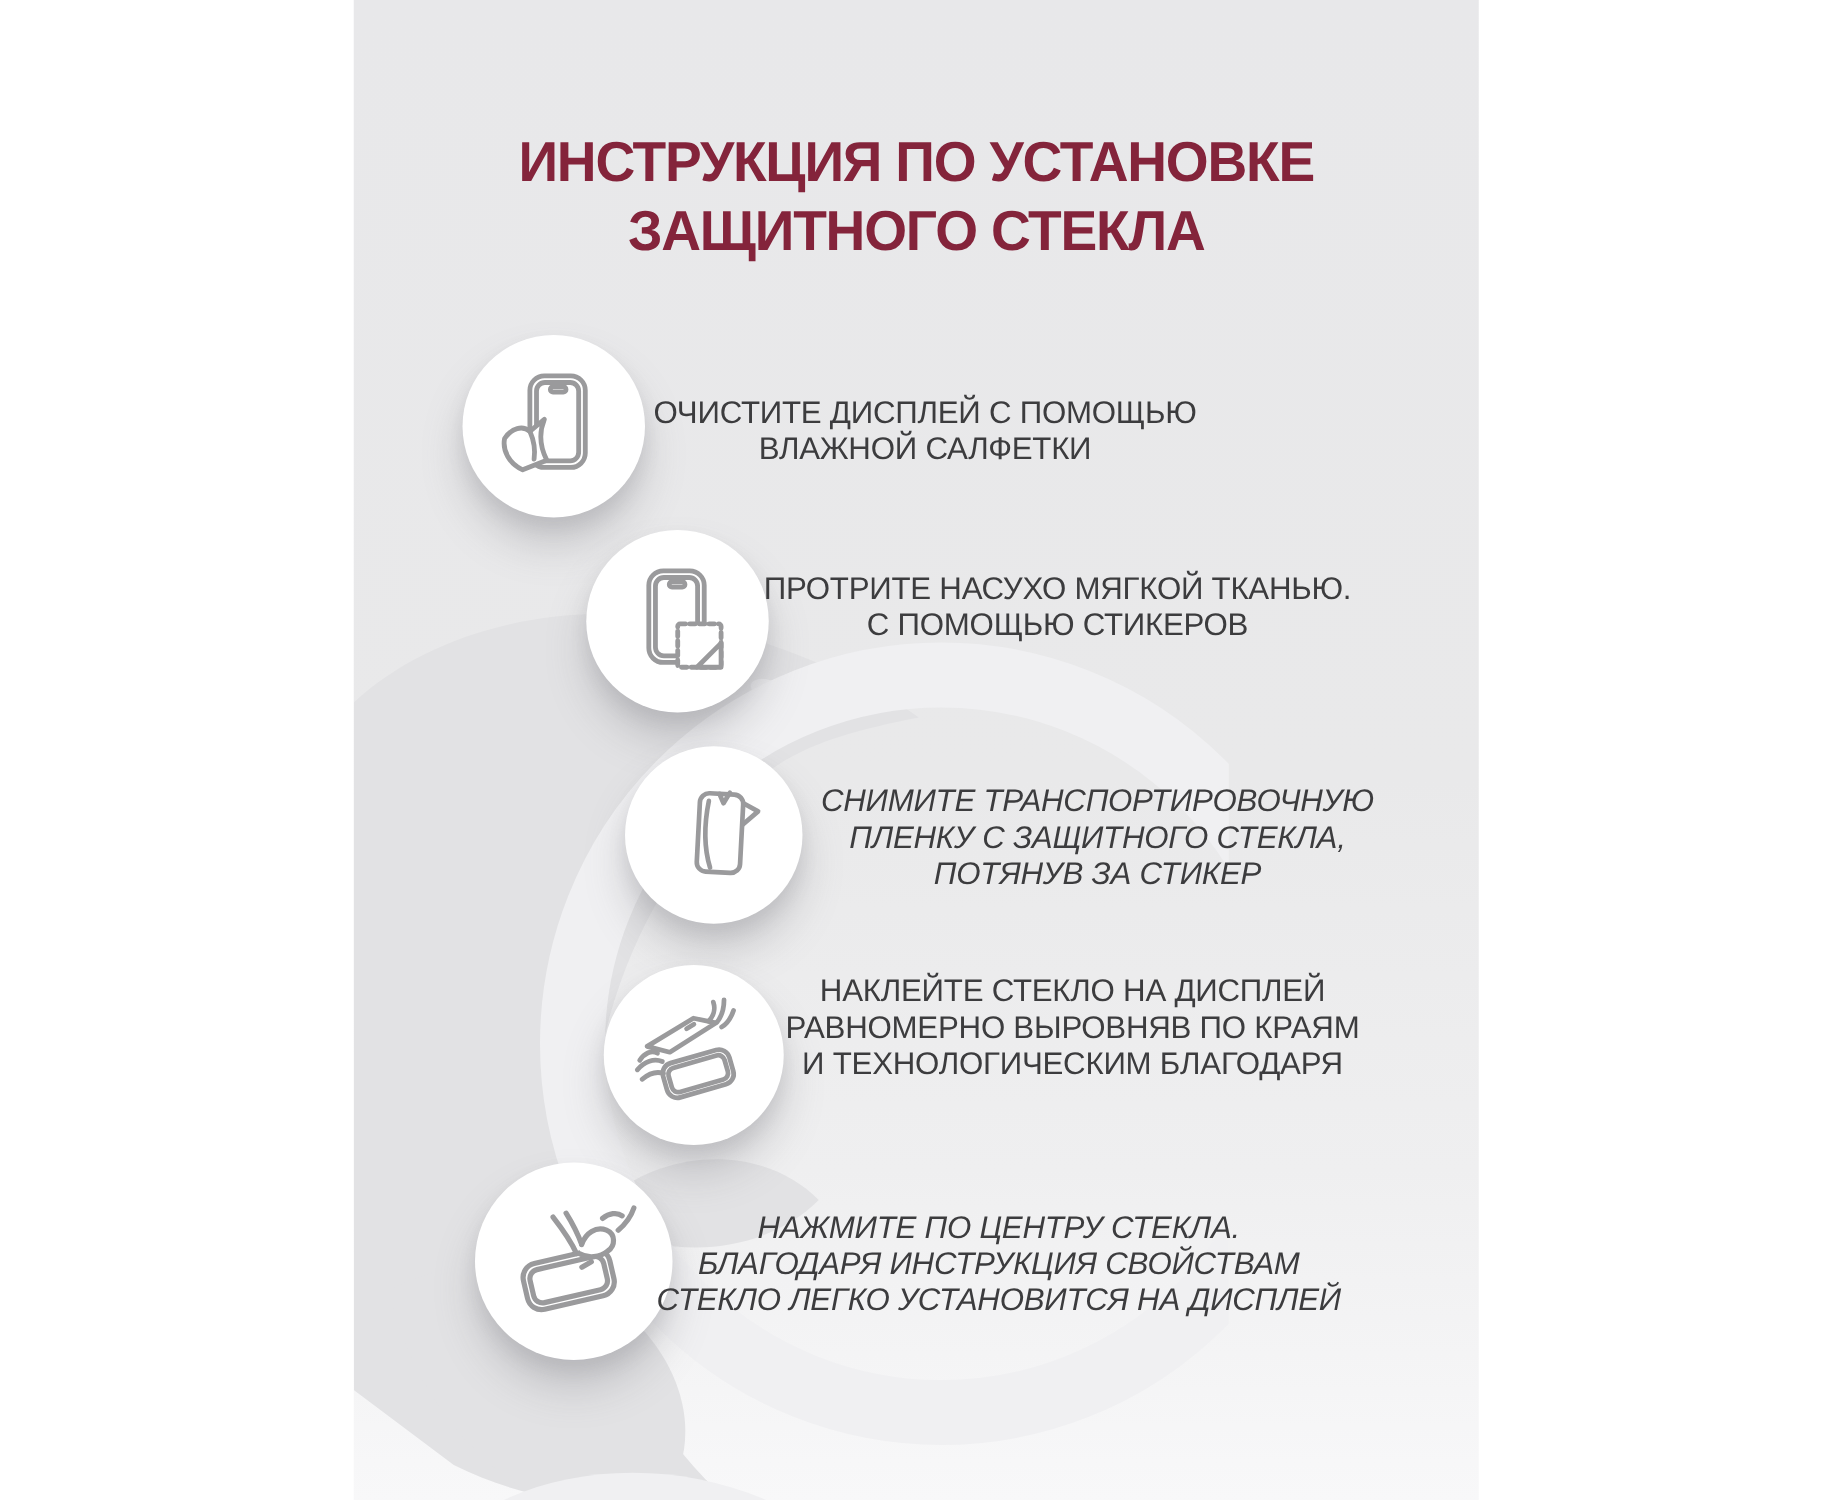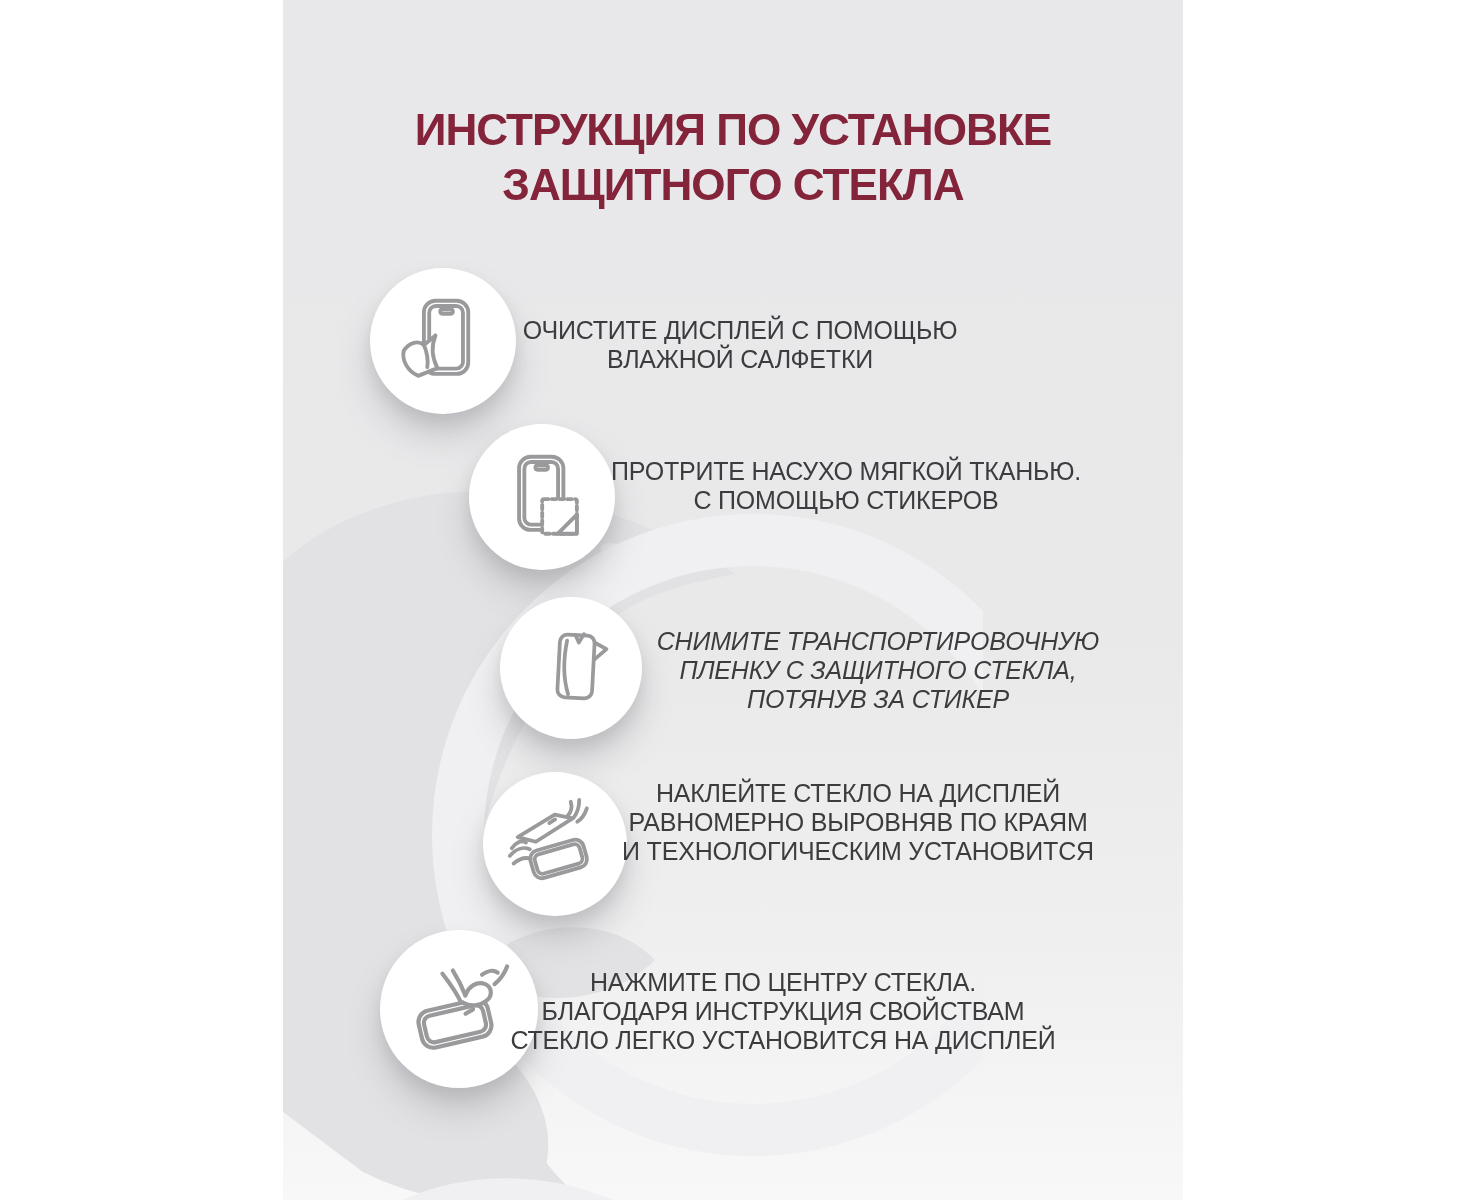--- a/index.html
+++ b/index.html
@@ -41,21 +41,21 @@
   .c4{left:200px;top:772px;width:144px;height:144px;}
   .c5{left:97px;top:930px;width:158px;height:158px;}
   .txt{
     position:absolute;width:560px;text-align:center;
     color:var(--body-text-color);font-size:25px;line-height:29px;letter-spacing:-.2px;
   }
   .t1{left:177px;top:316px;}
   .t2{left:283px;top:457px;}
   .t3{left:315px;top:627px;font-style:italic;}
   .t4{left:295px;top:779px;}
-  .t5{left:220px;top:968px;}
+  .t5{left:236px;top:968px;font-style:italic;}
 </style>
 </head>
 <body>
 
 <div class="panel">
 
   <svg class="watermark" viewBox="0 0 700 788" aria-hidden="true">
     <g>
       <path fill="var(--watermark-color)" stroke="none" d="
         M0 150 C70 85 190 62 295 92
@@ -139,21 +139,21 @@
       <path d="M3 63 C9 56 17 53 24 56"></path>
       <path d="M7 71 C13 66 19 64 25 66"></path>
       <path d="M67 6 C69 12 67 18 63 22"></path>
       <path d="M76 4 C76 12 74 18 70 23"></path>
       <path d="M84 13 C82 19 79 24 74 27"></path>
     </svg>
   </div>
   <div class="txt t4">
     <div>НАКЛЕЙТЕ СТЕКЛО НА ДИСПЛЕЙ</div>
     <div>РАВНОМЕРНО ВЫРОВНЯВ ПО КРАЯМ</div>
-    <div>И ТЕХНОЛОГИЧЕСКИМ УСТАНОВИТСЯ</div>
+    <div>И ТЕХНОЛОГИЧЕСКИМ БЛАГОДАРЯ</div>
   </div>
 
   <div class="circle c5">
     <svg viewBox="0 0 100 100" fill="none">
       <g transform="rotate(-13 46 64)">
         <rect x="12" y="46" width="68" height="36" rx="11"></rect>
         <rect x="17" y="51" width="58" height="26" rx="7"></rect>
         <path d="M58 57 l8 -2.5"></path>
       </g>
       <path d="M34 16 C41 25 48 35 52 44"></path>

